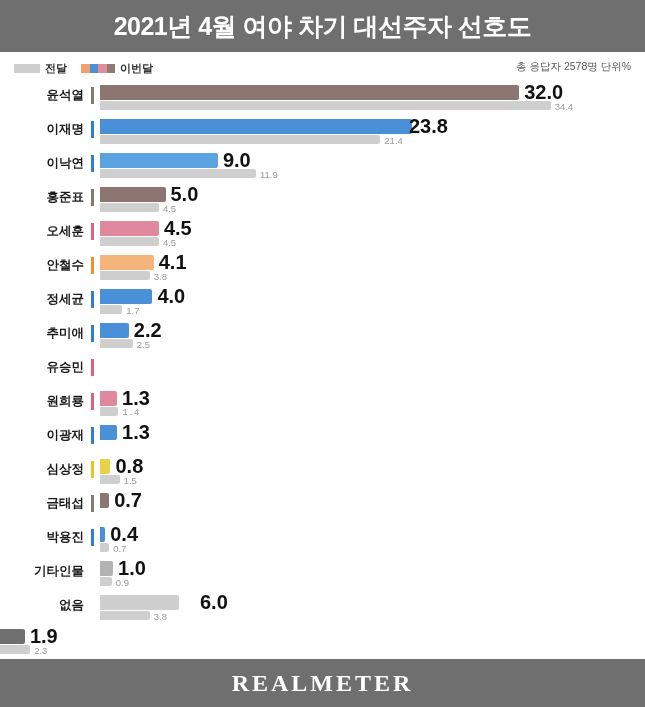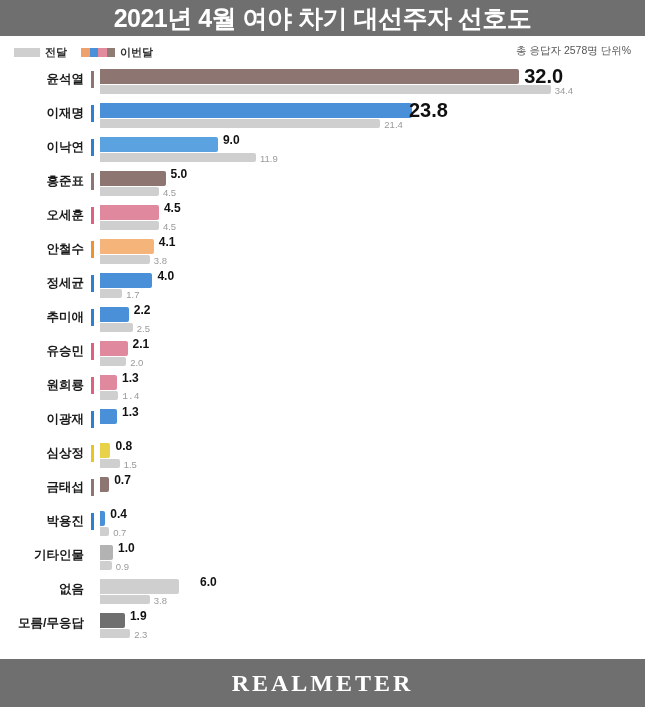--- a/index.html
+++ b/index.html
@@ -16,21 +16,21 @@
   }
   .wrap {
     position: relative;
     width: 645px;
     height: 707px;
     box-sizing: border-box;
   }
 
   
   .title-bar {
-    height: 36px;
+    height: 52px;
     background: #6f6f6f;
     display: flex;
     align-items: center;
     justify-content: center;
   }
   .title-bar .title {
     color: #ffffff;
     font-size: 25px;
     font-weight: bold;
     letter-spacing: -0.5px;
@@ -125,21 +125,21 @@
     position: absolute;
     left: 0;
     top: 19px;
     height: 9px;
     background: #cfcfcf;
     border-radius: 0 2px 2px 0;
   }
   .val-cur {
     position: absolute;
     top: -1px;
-    font-size: 12px;
+    font-size: 20px;
     font-weight: bold;
     color: #111;
     white-space: nowrap;
   }
   .val-cur.big {
     font-size: 20px;
   }
   .val-prev {
     position: absolute;
     top: 19px;
@@ -284,26 +284,20 @@
           <div class="val-cur" style="left: 33.82px;">2.2</div>
           <div class="bar-prev" style="width: 32.75px; background: rgb(207, 207, 207);"></div>
           <div class="val-prev" style="left: 36.75px;">2.5</div>
         </div>
       </div>
       <div class="row">
         <div class="name-cell">
           <span class="name-text">유승민</span>
           <span class="tick" style="background: rgb(224, 96, 127);"></span>
         </div>
-        <div class="bars-cell">
-          <div class="bar-cur" style="width: 27.51px; background: rgb(224, 137, 158);"></div>
-          <div class="val-cur" style="left: 32.51px;">2.1</div>
-          <div class="bar-prev" style="width: 26.2px; background: rgb(207, 207, 207);"></div>
-          <div class="val-prev" style="left: 30.2px;">2.0</div>
-        </div>
       </div>
       <div class="row">
         <div class="name-cell">
           <span class="name-text">원희룡</span>
           <span class="tick" style="background: rgb(224, 96, 127);"></span>
         </div>
         <div class="bars-cell">
           <div class="bar-cur" style="width: 17.03px; background: rgb(224, 137, 158);"></div>
           <div class="val-cur" style="left: 22.03px;">1.3</div>
           <div class="bar-prev" style="width: 18.34px; background: rgb(207, 207, 207);"></div>
@@ -372,24 +366,20 @@
           <span class="tick" style="background: transparent;"></span>
         </div>
         <div class="bars-cell">
           <div class="bar-cur" style="width: 78.6px; background: rgb(207, 207, 207);"></div>
           <div class="val-cur" style="left: 100px;">6.0</div>
           <div class="bar-prev" style="width: 49.78px; background: rgb(207, 207, 207);"></div>
           <div class="val-prev" style="left: 53.78px;">3.8</div>
         </div>
       </div>
       <div class="row">
-        <div class="name-cell">
-          <span class="name-text">모름/무응답</span>
-          <span class="tick" style="background: transparent;"></span>
-        </div>
         <div class="bars-cell">
           <div class="bar-cur" style="width: 24.89px; background: rgb(111, 111, 111);"></div>
           <div class="val-cur" style="left: 29.89px;">1.9</div>
           <div class="bar-prev" style="width: 30.13px; background: rgb(207, 207, 207);"></div>
           <div class="val-prev" style="left: 34.13px;">2.3</div>
         </div>
       </div>
     </div>
 
   <div class="footer">

